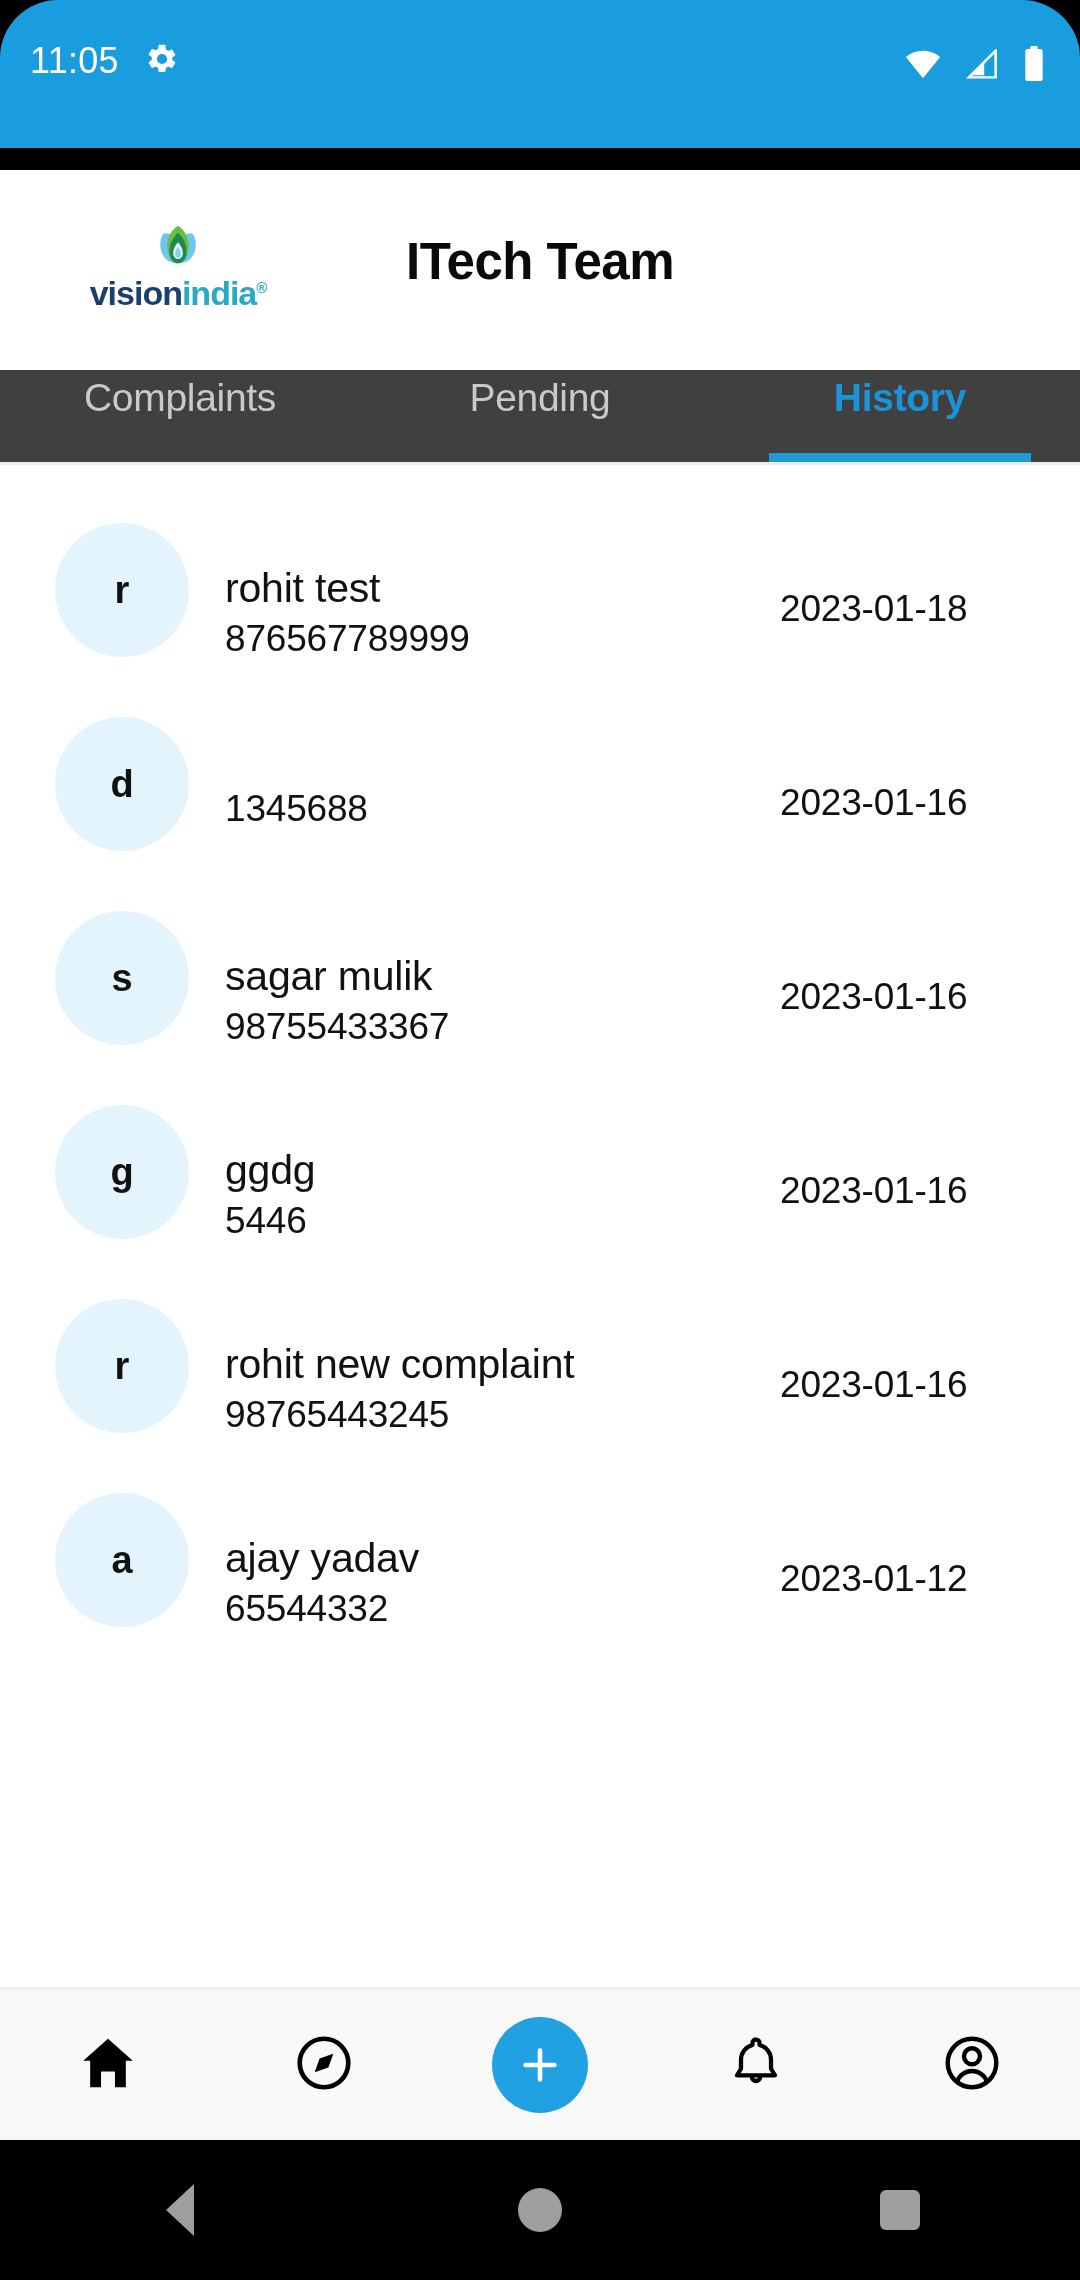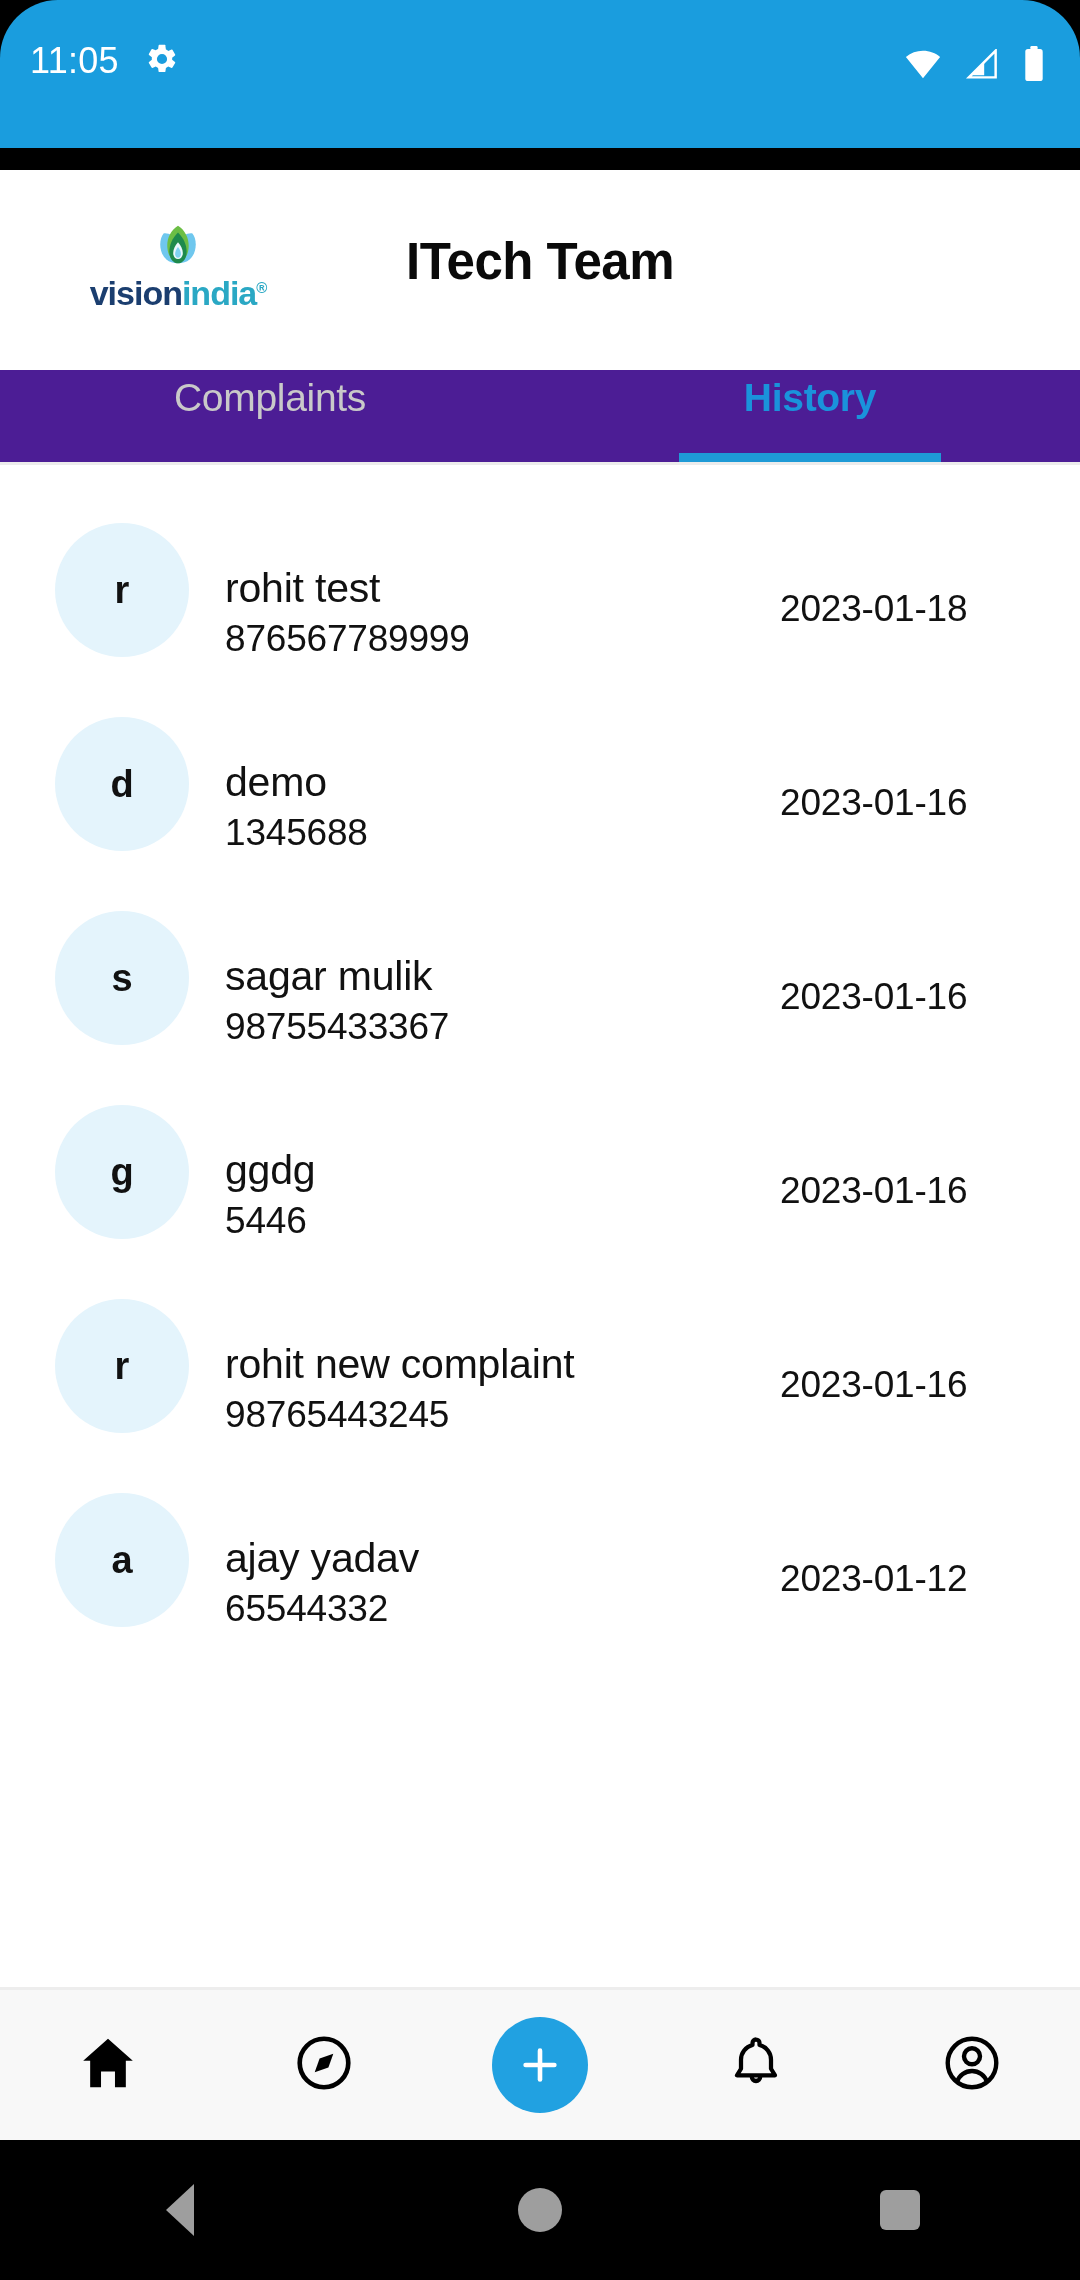--- a/index.html
+++ b/index.html
@@ -39,21 +39,21 @@
   .logo-india { color:#2AA8C4; }
   .logo-reg { color:#2AA8C4; font-size:15px; vertical-align:super; }
   .app-title {
     position:absolute; left:0; width:1080px; text-align:center; top:62px;
     font-size:51px; font-weight:700; color:#0a0a0a; letter-spacing:-.5px;
   }
 
   
   .tabs {
     position:absolute; top:370px; left:0; width:1080px; height:92px;
-    background:#4c1d95; display:flex;
+    background:#404040; display:flex;
   }
   .tab {
     flex:1; position:relative;
     display:flex; align-items:flex-start; justify-content:center;
     padding-top:6px;
     font-size:39px; letter-spacing:-.3px;
   }
   .tab.inactive { color:#c9c9c9; }
   .tab.active { color:#1A93DB; font-weight:700; }
   .tab.active::after {
@@ -156,39 +156,39 @@
           <path d="M30 28c-2 2.6-3 5-3 7.2 0 2.4 1.3 4 3 4s3-1.6 3-4c0-2.2-1-4.6-3-7.2z" fill="#7FD2F2"></path>
         </svg>
       </span>
       <span class="logo-text"><span class="logo-vision">vision</span><span class="logo-india">india</span><span class="logo-reg">®</span></span>
     </div>
     <div class="app-title">ITech Team</div>
   </div>
 
   <div class="tabs">
     <div class="tab inactive">Complaints</div>
+    <div class="tab inactive">Pending</div>
     <div class="tab active">History</div>
   </div>
   <div class="tabs-divider"></div>
 
   <div class="list">
 
     <div class="row">
       <div class="avatar">r</div>
       <div class="row-main">
         <div class="row-name">rohit test</div>
         <div class="row-phone">876567789999</div>
       </div>
       <div class="row-date">2023-01-18</div>
     </div>
 
     <div class="row">
       <div class="avatar">d</div>
       <div class="row-main">
-        <div class="row-name">demo</div>
         <div class="row-phone">1345688</div>
       </div>
       <div class="row-date">2023-01-16</div>
     </div>
 
     <div class="row">
       <div class="avatar">s</div>
       <div class="row-main">
         <div class="row-name">sagar mulik</div>
         <div class="row-phone">98755433367</div>

